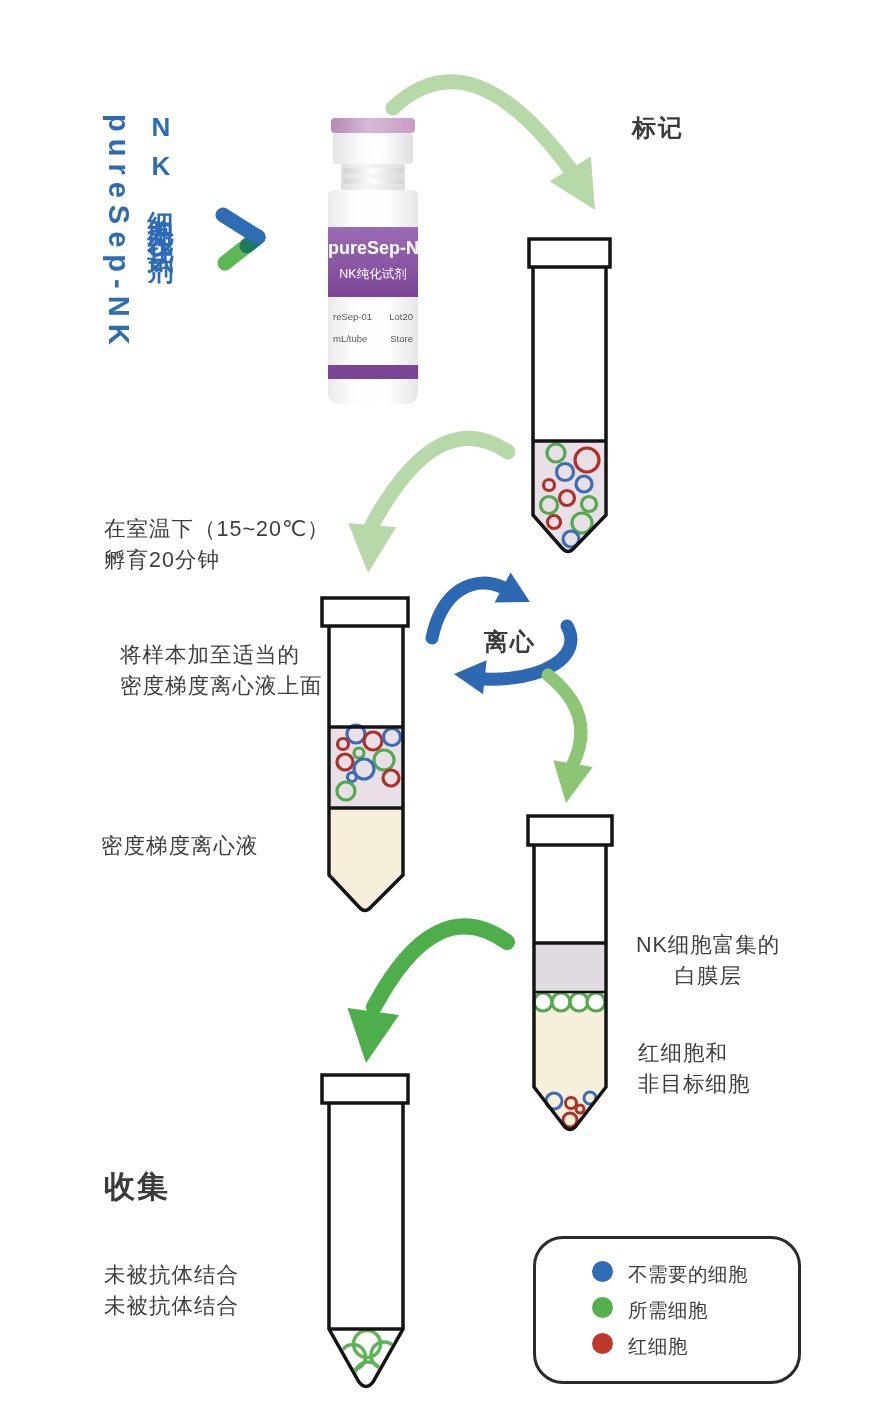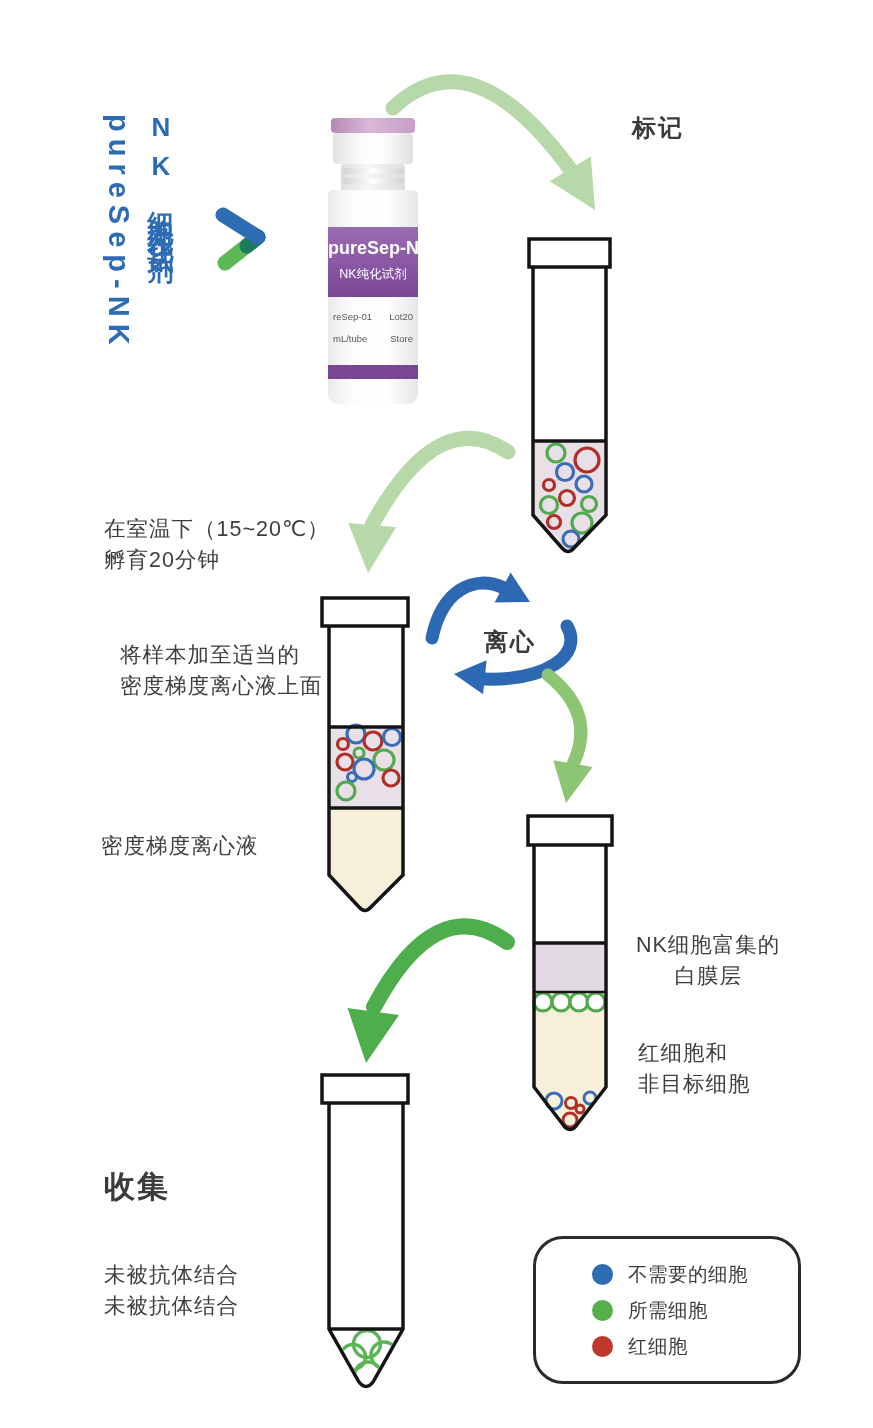--- a/index.html
+++ b/index.html
@@ -28,21 +28,21 @@
   #bottle .wrow      { display:flex; justify-content:space-between; margin-bottom:11px; white-space:nowrap; }
   #bottle .pband     { position:absolute; left:0; top:175px; width:90px; height:14px; background:#7b4596; }
 
   
   .headline { font-size:24px; font-weight:bold; color:#3b3b3b; letter-spacing:2px; }
   .tblock   { font-size:21.5px; color:#3e3e3e; line-height:31px; letter-spacing:1px; white-space:nowrap; }
 
   
   #legend { left:533px; top:1236px; width:268px; height:148px; border:3px solid #2b2b2b; border-radius:30px;
             display:flex; flex-direction:column; justify-content:center; padding-left:56px; gap:9px; background:#ffffff; }
-  .lrow  { display:flex; align-items:center; gap:15px; }
+  .lrow  { display:flex; align-items:flex-start; gap:15px; }
   .ldot  { width:21px; height:21px; border-radius:50%; flex:0 0 auto; }
   .ltext { font-size:19.5px; color:#3e3e3e; letter-spacing:0.5px; }
 
   svg { display:block; overflow:visible; }
 </style>
 </head>
 <body>
 
 <div id="canvas">
 

